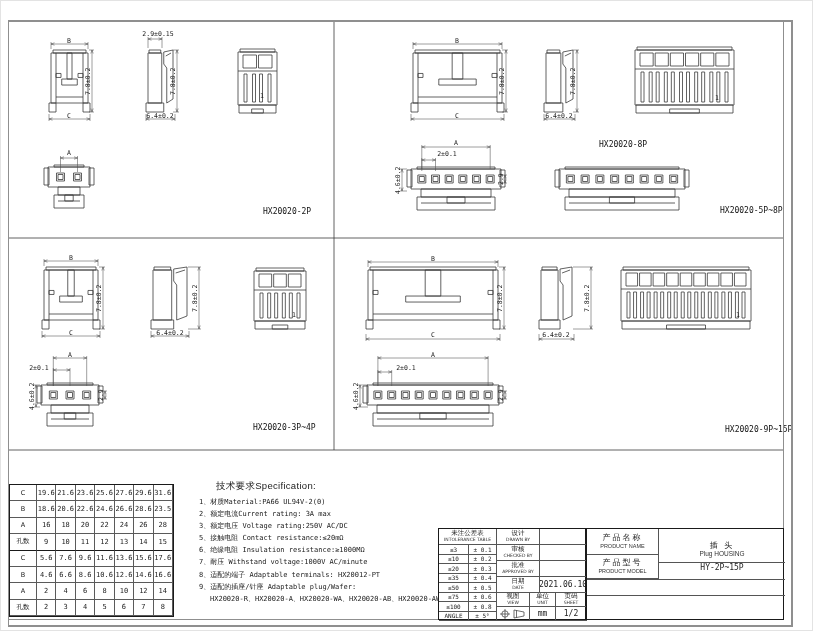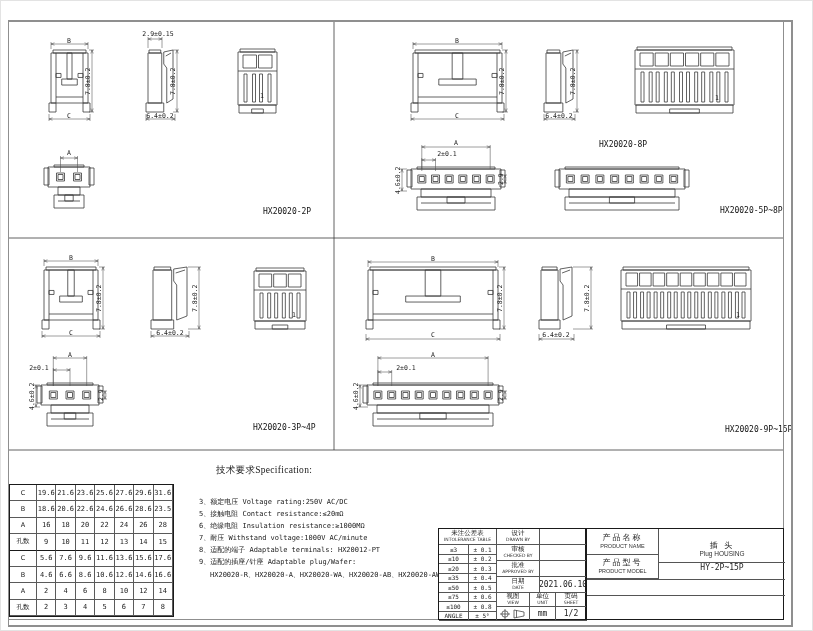--- a/index.html
+++ b/index.html
@@ -13,21 +13,21 @@
   .lbl.r{transform:rotate(-90deg);transform-origin:0 0}
   .part{position:absolute;font:8px "DejaVu Sans Mono",monospace;color:#111;white-space:nowrap;line-height:1}
   
   #dimTable{position:absolute;left:8px;top:483px;width:165px;height:133px;display:grid;
     grid-template-columns:27px repeat(7,1fr);grid-auto-rows:1fr;border:1.4px solid #1a1a1a;
     font:7px "DejaVu Sans Mono",monospace;background:#fff}
   #dimTable .dc{border-right:.5px solid #5a5a5a;border-bottom:.5px solid #5a5a5a;display:flex;align-items:center;justify-content:center;color:#222}
   #dimTable .dc.hb{border-bottom:1.4px solid #1a1a1a}
   #dimTable .dc.cjk{font-family:"DejaVu Sans",sans-serif;font-size:6.5px}
   
-  .spec-title{position:absolute;left:215px;top:463px;font-size:9.5px;font-family:Liberation Serif, serif;color:#1a1a1a;letter-spacing:.3px}
+  .spec-title{position:absolute;left:215px;top:479px;font-size:9.5px;font-family:Liberation Sans, sans-serif;color:#1a1a1a;letter-spacing:.3px}
   #specLines{position:absolute;left:198px;top:495px;width:252px;font:7px "DejaVu Sans Mono","DejaVu Sans",monospace;color:#222}
   #specLines .sl{line-height:12.1px;white-space:nowrap}
   #specLines .sl.cont{padding-left:11px}
   
   .blk{position:absolute;border:1.1px solid #1a1a1a;background:#fff}
   .tcell{position:absolute;border-right:.6px solid #555;border-bottom:.6px solid #555;display:flex;flex-direction:column;align-items:center;justify-content:center;line-height:1.1;text-align:center;color:#222;overflow:hidden}
   .tcell.noR{border-right:none}.tcell.noB{border-bottom:none}
   .cn{font-size:6.5px;font-family:"DejaVu Sans",sans-serif}
   .en{font-size:4.5px;font-family:"DejaVu Sans",sans-serif;color:#333}
   .val{font:8px "DejaVu Sans Mono",monospace}
@@ -161,20 +161,22 @@
       <div class="dc">3</div>
       <div class="dc">4</div>
       <div class="dc">5</div>
       <div class="dc">6</div>
       <div class="dc">7</div>
       <div class="dc">8</div>
     </div>
 
   <div class="spec-title">技术要求Specification:</div>
   <div id="specLines">
+      <div class="sl">1、材质Material:PA66 UL94V-2(0)</div>
+      <div class="sl">2、额定电流Current rating: 3A max</div>
       <div class="sl">3、额定电压 Voltage rating:250V AC/DC</div>
       <div class="sl">5、接触电阻 Contact resistance:≤20mΩ</div>
       <div class="sl">6、绝缘电阻 Insulation resistance:≥1000MΩ</div>
       <div class="sl">7、耐压 Withstand voltage:1000V AC/minute</div>
       <div class="sl">8、适配的端子 Adaptable terminals: HX20012-PT</div>
       <div class="sl">9、适配的插座/针座 Adaptable plug/Wafer:</div>
       <div class="sl cont">HX20020-R、HX20020-A、HX20020-WA、HX20020-AB、HX20020-AWB</div>
     </div>
 
   <div class="blk" id="tolBlock" style="left:437px;top:527px;width:148px;height:92px">

